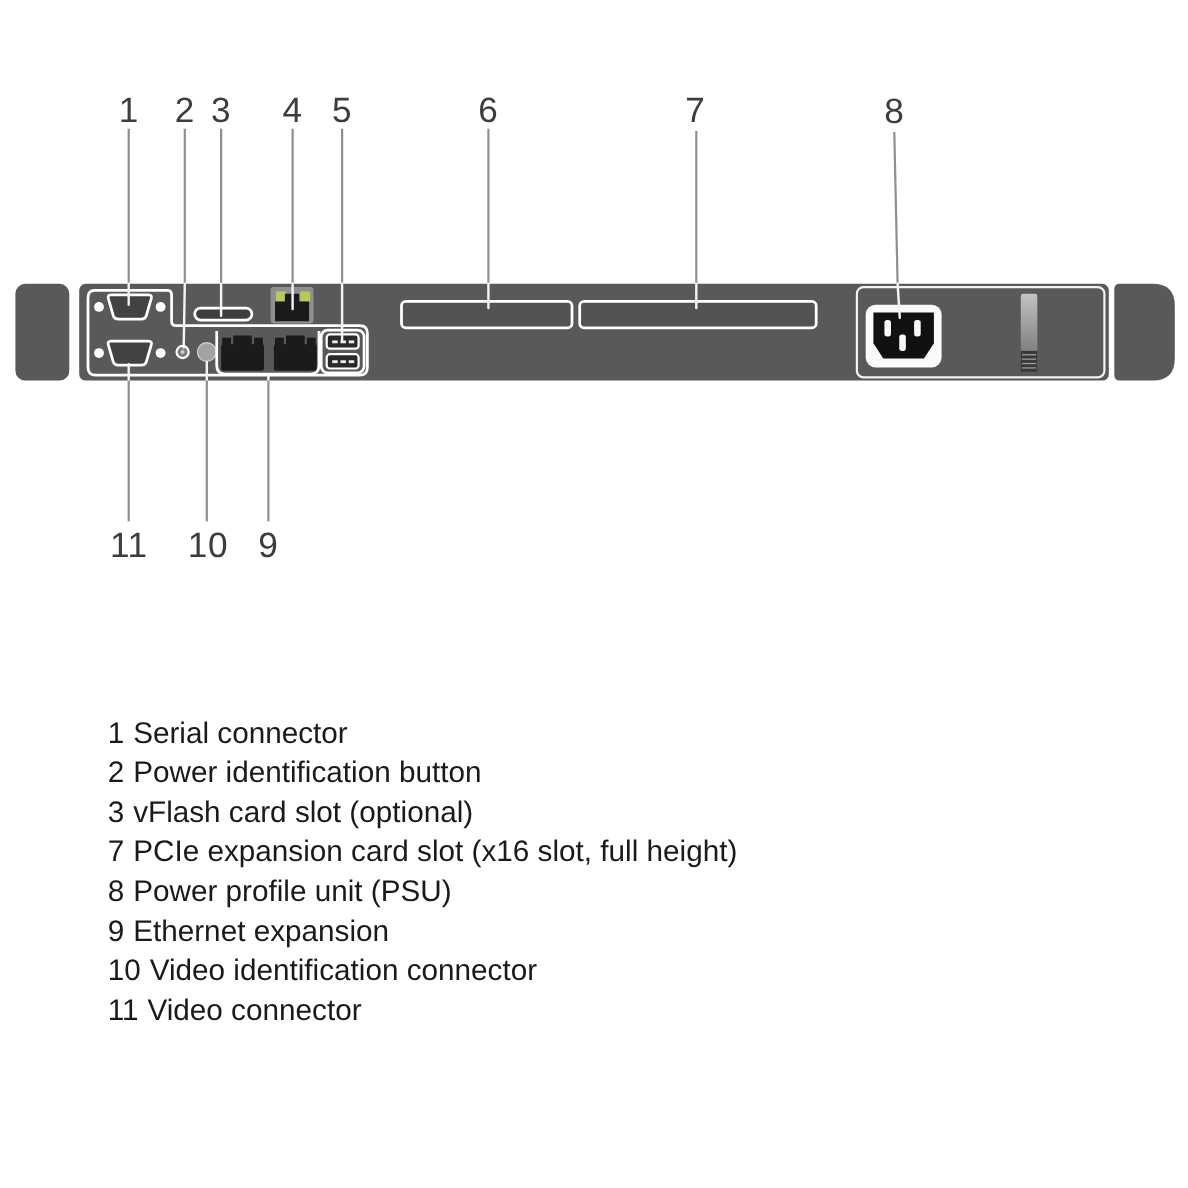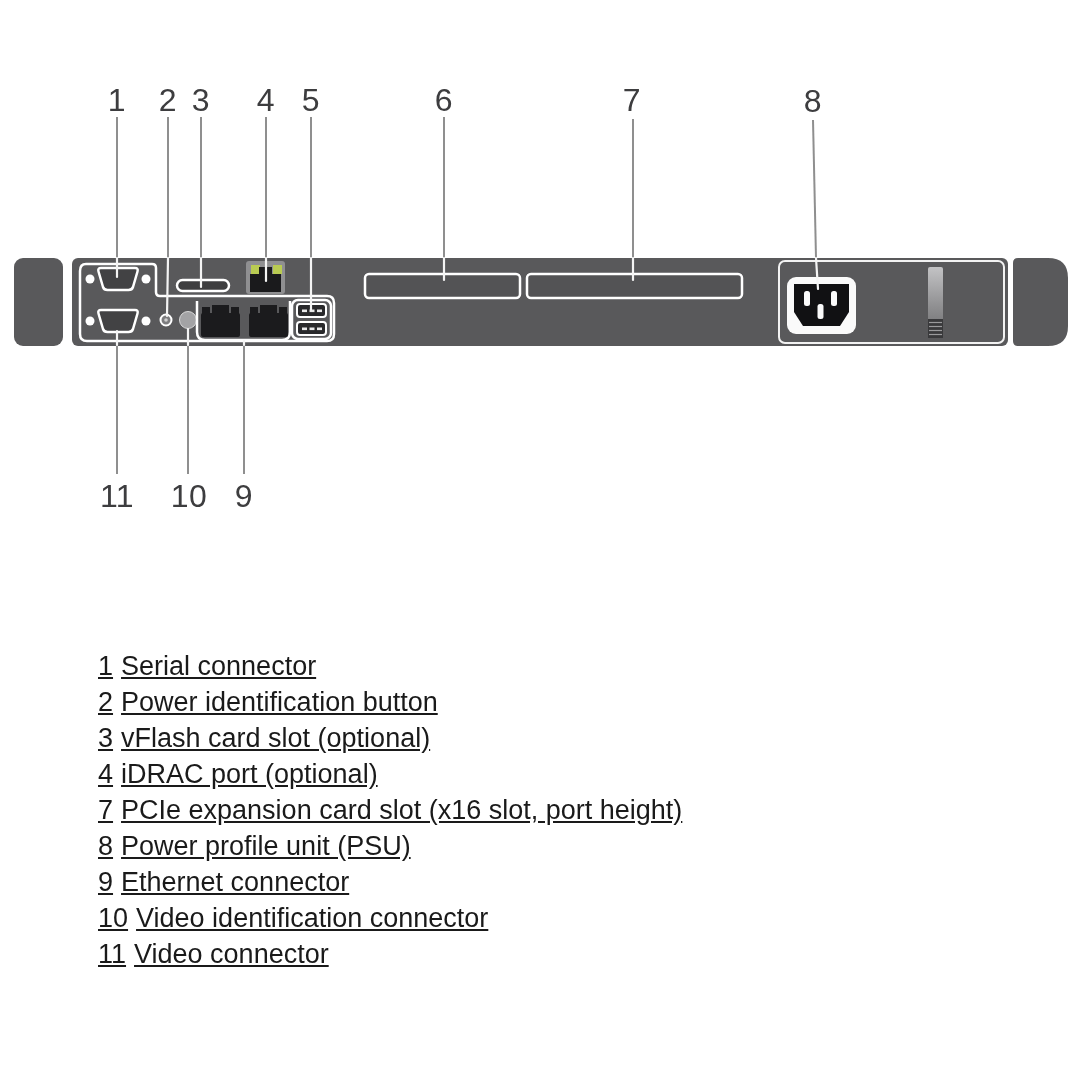--- a/index.html
+++ b/index.html
@@ -19,21 +19,20 @@
     letter-spacing:0.5px;
     white-space:nowrap;
   }
   .legend{
     position:absolute;
     left:98px;
     top:648px;
     color:#1a1a1a;
     font-size:27px;
     line-height:36px;
-    text-decoration:underline;
   }
   .legend-row{white-space:nowrap;}
   .legend-num{margin-right:8px;}
 </style>
 </head>
 <body>
 
 <div class="stage">
 
   <svg class="illustration" width="1080" height="1080" viewBox="0 0 1080 1080">
@@ -174,21 +173,20 @@
   <div class="callout" style="left:632px;top:100px">7</div>
   <div class="callout" style="left:813px;top:101px">8</div>
   <div class="callout" style="left:117px;top:496px">11</div>
   <div class="callout" style="left:189px;top:496px">10</div>
   <div class="callout" style="left:244px;top:496px">9</div>
 
   <div class="legend">
     <div class="legend-row"><span class="legend-num">1</span><span>Serial connector</span></div>
     <div class="legend-row"><span class="legend-num">2</span><span>Power identification button</span></div>
     <div class="legend-row"><span class="legend-num">3</span><span>vFlash card slot (optional)</span></div>
-    <div class="legend-row"><span class="legend-num">4</span><span>iDRAC port (optional)</span></div>
-    <div class="legend-row"><span class="legend-num">7</span><span>PCIe expansion card slot (x16 slot, port height)</span></div>
+    <div class="legend-row"><span class="legend-num">7</span><span>PCIe expansion card slot (x16 slot, full height)</span></div>
     <div class="legend-row"><span class="legend-num">8</span><span>Power profile unit (PSU)</span></div>
-    <div class="legend-row"><span class="legend-num">9</span><span>Ethernet connector</span></div>
+    <div class="legend-row"><span class="legend-num">9</span><span>Ethernet expansion</span></div>
     <div class="legend-row"><span class="legend-num">10</span><span>Video identification connector</span></div>
     <div class="legend-row"><span class="legend-num">11</span><span>Video connector</span></div>
   </div>
 
 </div>
 
 </body></html>

